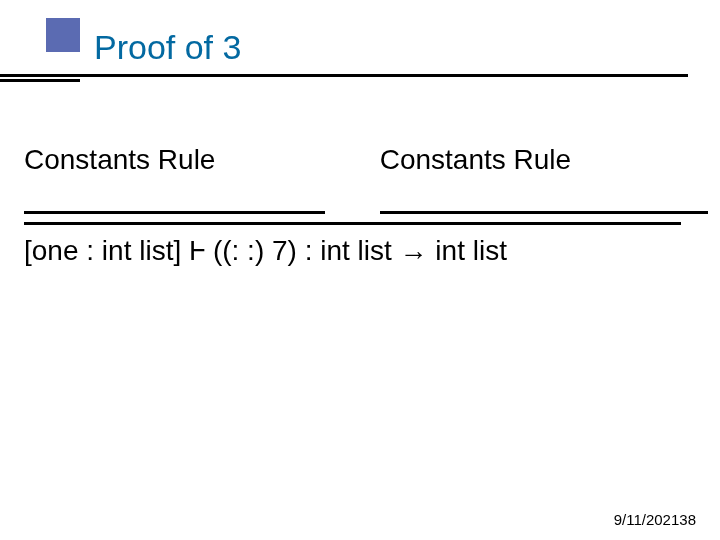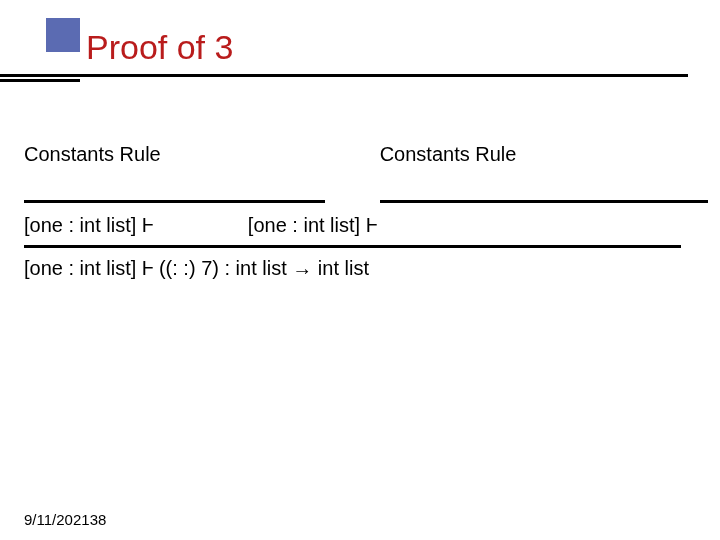--- a/index.html
+++ b/index.html
@@ -24,24 +24,24 @@
       position: absolute;
       top: 0;
       left: 46px;
       width: 34px;
       height: 34px;
       background: #5b6bb2;
     }
     .title-text {
       position: absolute;
       top: 12px;
-      left: 86px;
+      left: 94px;
       font-size: 34px;
       line-height: 1.0;
-      color: #b91c1c;
+      color: #0369a1;
     }
     .underline-long {
       position: absolute;
       top: 56px;
       left: 0;
       width: 688px;
       height: 3px;
       background: #000;
     }
     .underline-short {
@@ -50,21 +50,21 @@
       left: 0;
       width: 80px;
       height: 3px;
       background: #000;
     }
     .body {
       position: absolute;
       top: 140px;
       left: 24px;
       right: 12px;
-      font-size: 20px;
+      font-size: 28px;
       line-height: 1.4;
     }
     .rule-labels {
       display: flex;
       width: 100%;
     }
     .rule-left { flex: 0 0 52%; }
     .rule-right { flex: 1 1 auto; }
     .premise-bars {
       position: relative;
@@ -90,21 +90,21 @@
       background: #000;
       width: 96%;
       margin: 6px 0 6px 0;
     }
     .footer {
       position: absolute;
       bottom: 12px;
       left: 24px;
       right: 24px;
       display: flex;
-      justify-content: flex-start;
+      justify-content: flex-end;
       font-size: 15px;
       font-family: Arial, sans-serif;
       color: #000;
     }
   </style>
 </head>
 <body>
 
 <div class="title-wrap">
   <div class="title-accent-box"></div>
@@ -117,21 +117,20 @@
   <div class="rule-labels">
     <div class="rule-left">Constants Rule</div>
     <div class="rule-right">Constants Rule</div>
   </div>
 
   <div class="premise-bars">
     <div class="bar bar-left"></div>
     <div class="bar bar-right"></div>
   </div>
 
-  <div class="proof-text"><span class="judg-line"><span>[one : int list] Ⱶ</span>                 <span>[one : int list] Ⱶ</span></span></div>
 
   <div class="concl-bar"></div>
 
   <div class="proof-text">[one : int list] Ⱶ ((: :) 7) : int list → int list</div>
 </div>
 
 <div class="footer">
   <span>9/11/2021</span>
   <span>38</span>
 </div>

